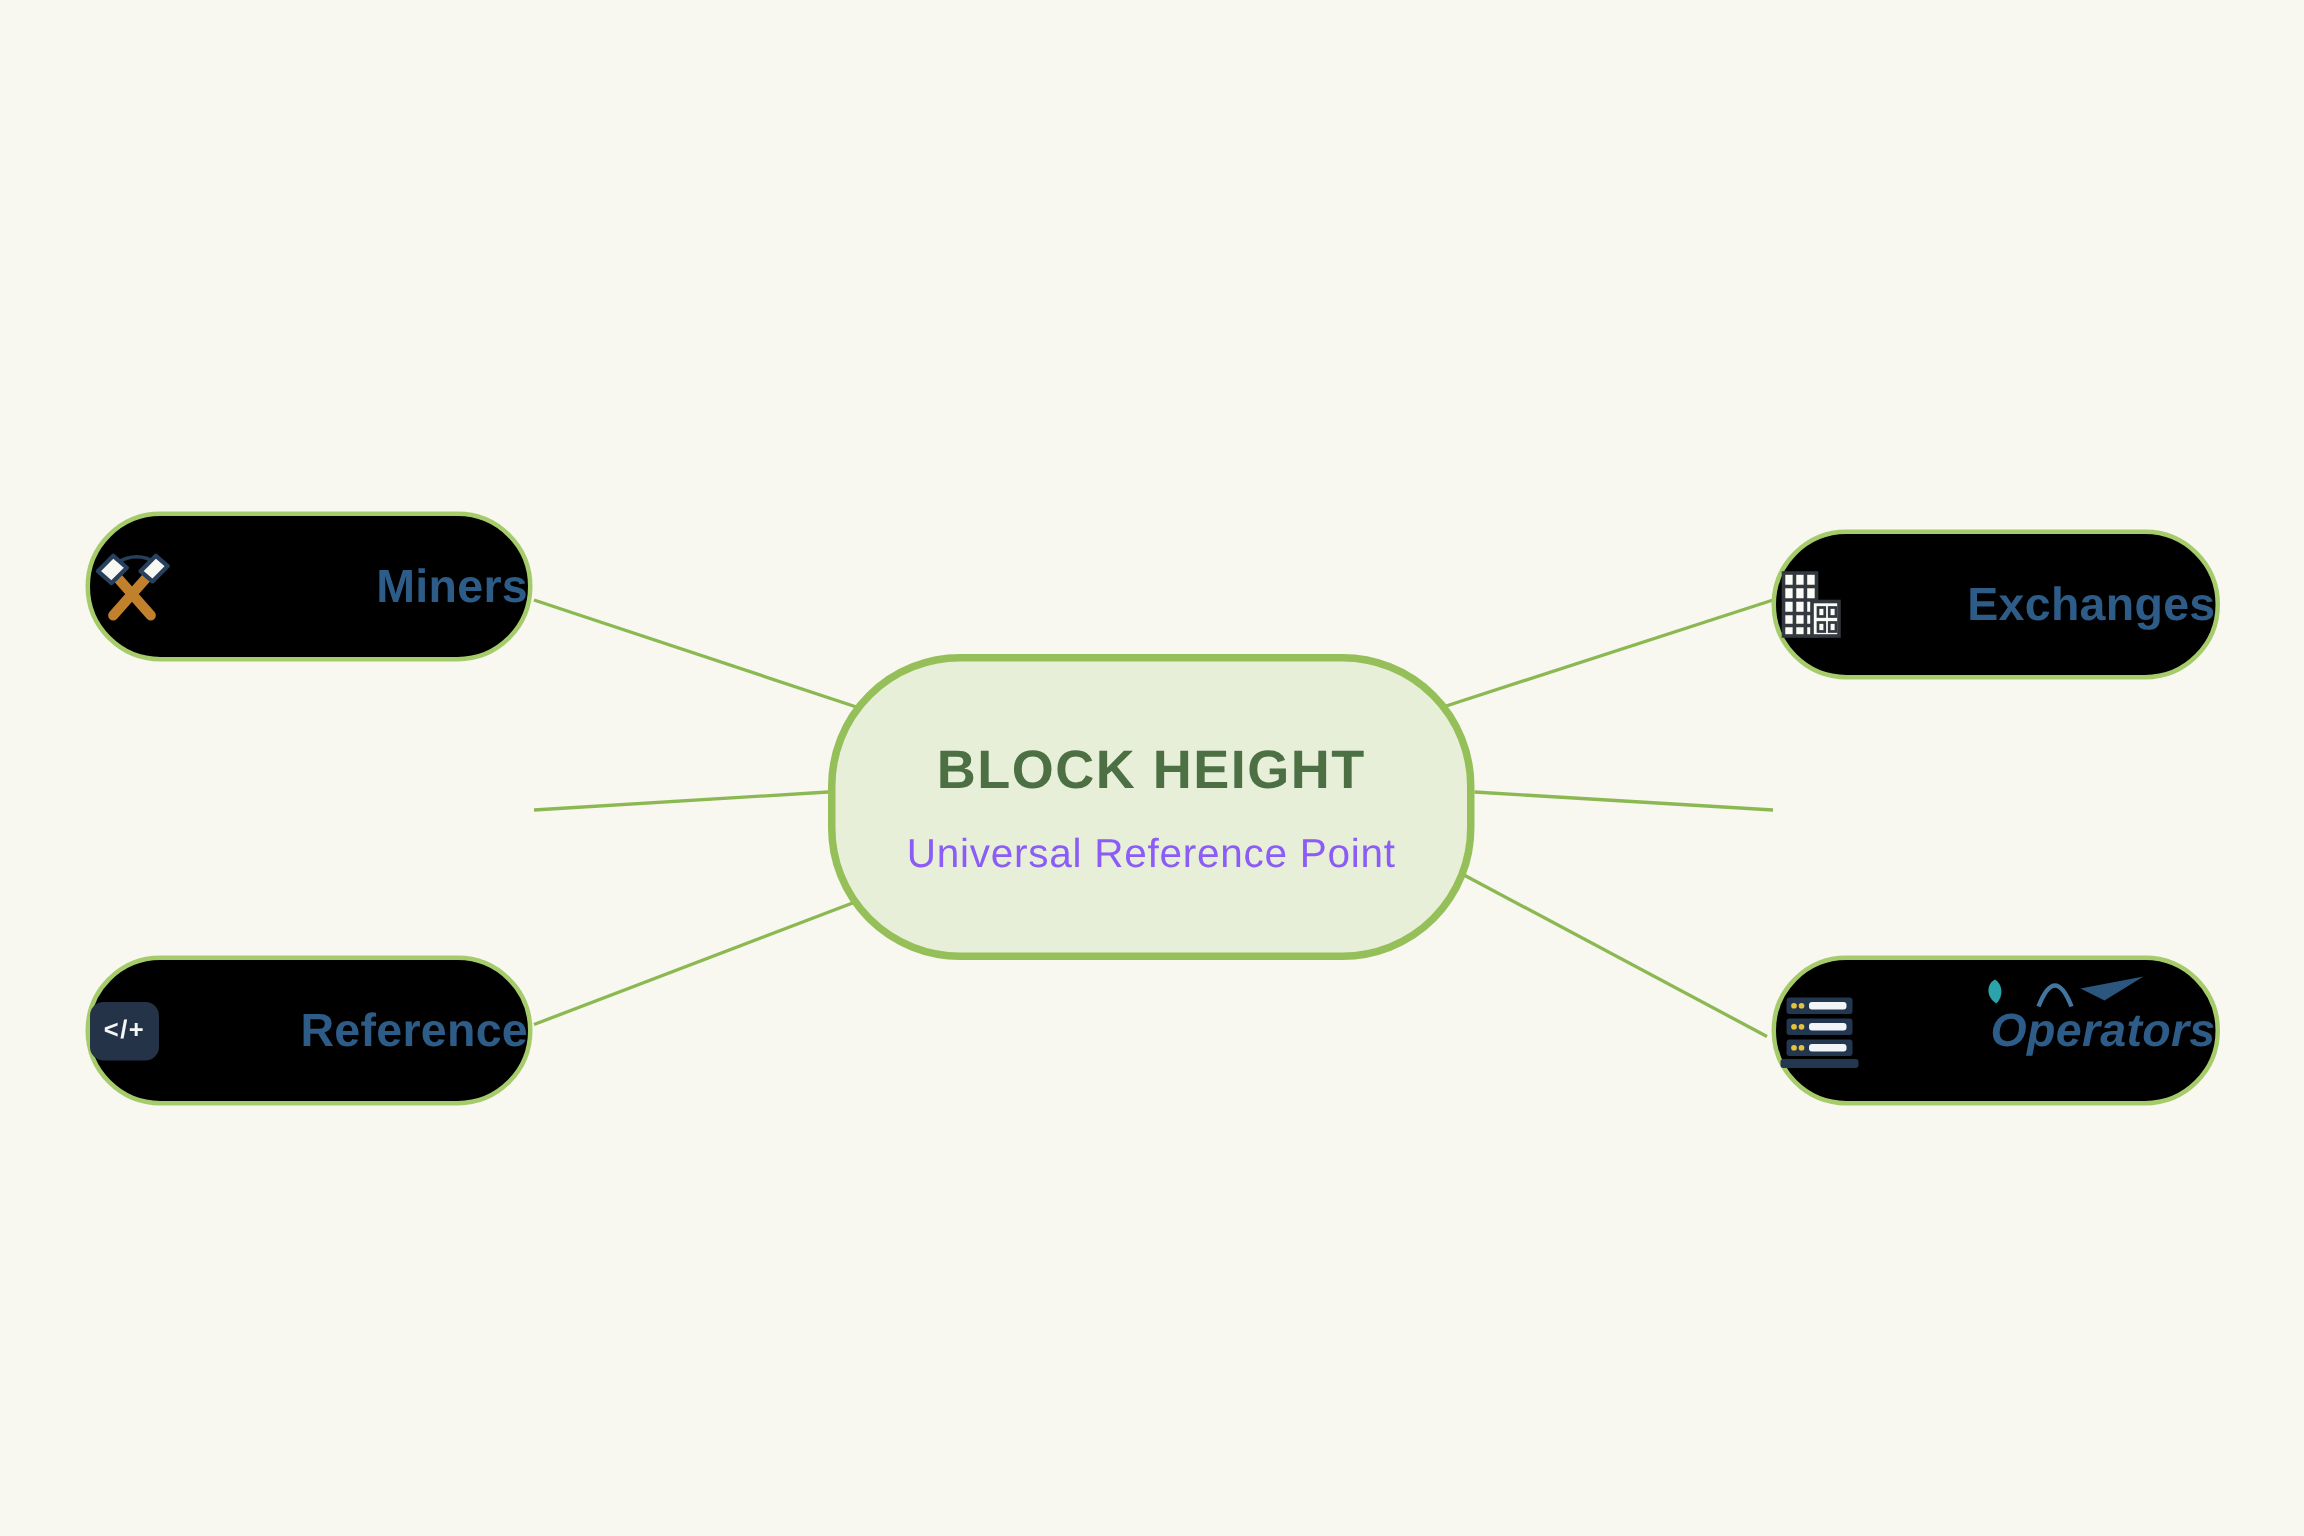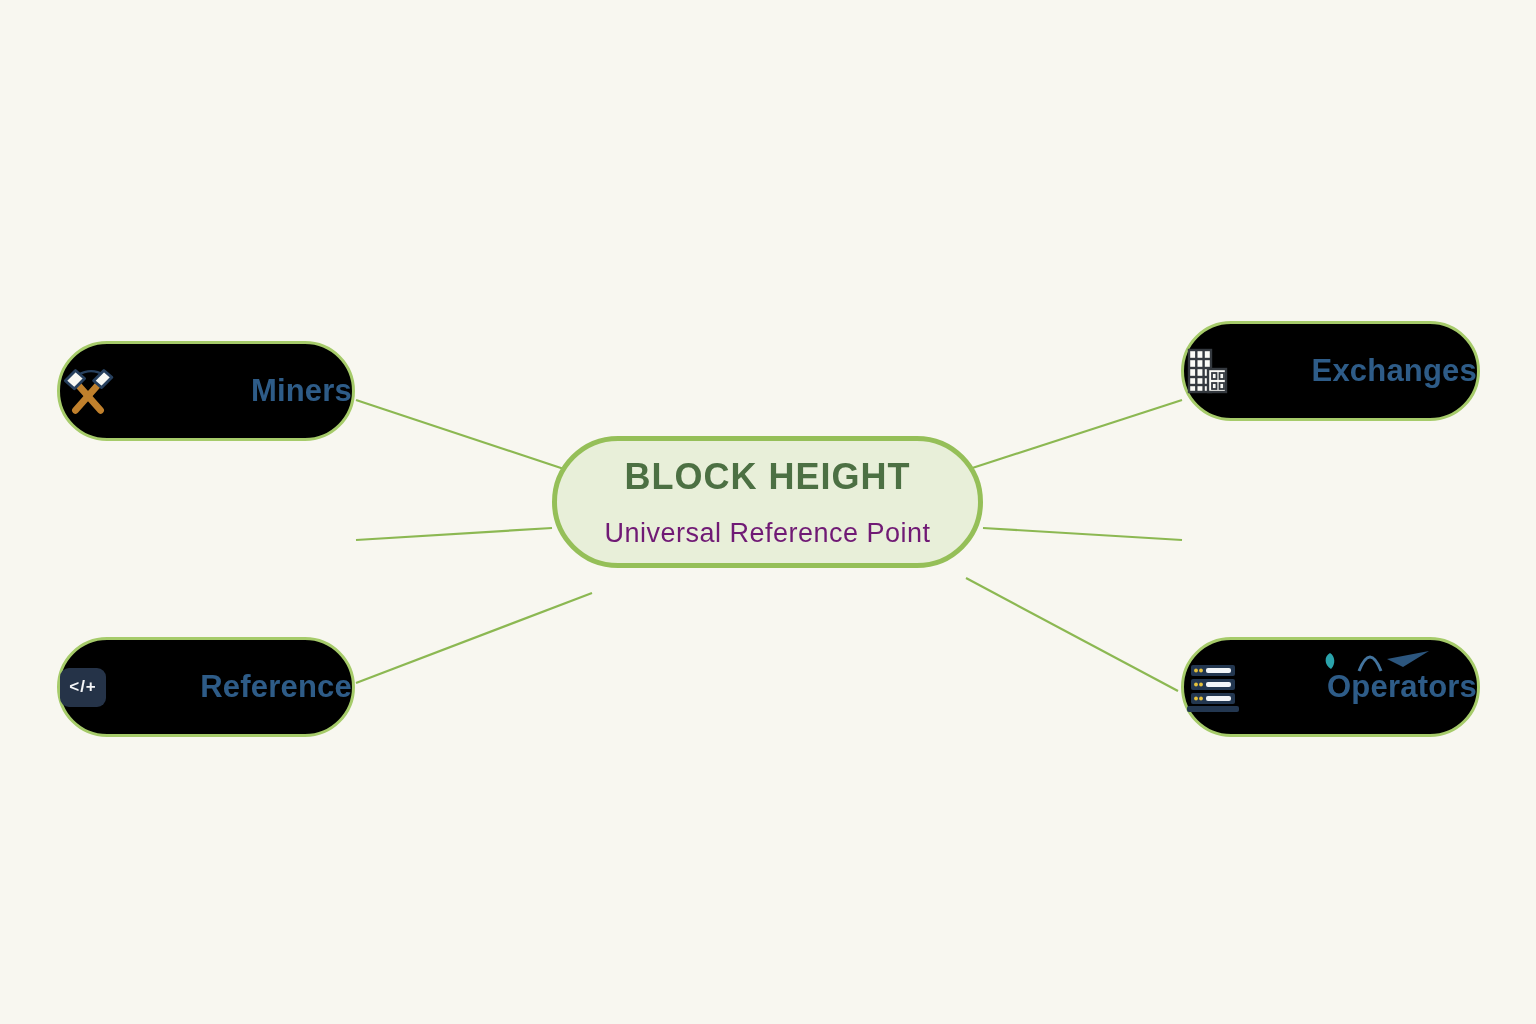--- a/index.html
+++ b/index.html
@@ -16,61 +16,61 @@
     position:absolute;left:154px;top:102px;
     font-size:34px;line-height:83px;font-weight:400;
     color:#4e6e44;letter-spacing:0.2px;
   }
 
   
   svg.connectors{position:absolute;left:0;top:0;pointer-events:none;}
 
   
   .center-node{
-    position:absolute;left:552px;top:436px;width:431px;height:132px;
+    position:absolute;left:552px;top:436px;width:431px;height:204px;
     background:#e8efd9;border:5px solid #95bf58;border-radius:88px;
     box-sizing:border-box;
     display:flex;flex-direction:column;align-items:center;justify-content:center;
     gap:20px;
   }
   .center-title{
     font-size:36px;font-weight:700;letter-spacing:1px;color:#4c7043;
   }
   .center-subtitle{
-    font-size:27px;font-weight:400;color:#701a75;letter-spacing:0.5px;
+    font-size:27px;font-weight:400;color:#8b5cf6;letter-spacing:0.5px;
   }
 
   
   .pill{
     position:absolute;width:298px;height:100px;
     background:#000000;border:3px solid #a6cb6a;border-radius:52px;
     box-sizing:border-box;
     display:flex;align-items:center;justify-content:space-between;gap:18px;
   }
   .pill-label{
     font-size:31px;font-weight:700;color:#2e5c88;letter-spacing:0.2px;
   }
   .pill-miners      {left:57px;  top:341px;}
   .pill-enterprises {left:57px;  top:489px;}
   .pill-developers  {left:57px;  top:637px;}
-  .pill-exchanges   {left:1181px;top:321px;width:299px;}
+  .pill-exchanges   {left:1181px;top:353px;width:299px;}
   .pill-wallets     {left:1181px;top:489px;width:299px;}
   .pill-operators   {left:1181px;top:637px;width:299px;}
 
   .icon{display:flex;align-items:center;justify-content:center;}
 
   
   .dev-badge{
     display:flex;align-items:center;justify-content:center;
     width:46px;height:39px;border-radius:9px;background:#253348;
     color:#f5f6f8;font-size:17px;font-weight:700;letter-spacing:1px;
   }
 
   
-  .label-wrap{position:relative;display:inline-block;}
+  .label-wrap{position:relative;display:inline-block;font-style:italic;}
   .op-deco{position:absolute;left:-8px;top:-22px;pointer-events:none;}
 </style>
 </head>
 <body>
 
 <div class="canvas">
 
 
   <svg class="connectors" width="1536" height="1024" viewBox="0 0 1536 1024">
     <g stroke="#8cb852" stroke-width="2.2" fill="none">

